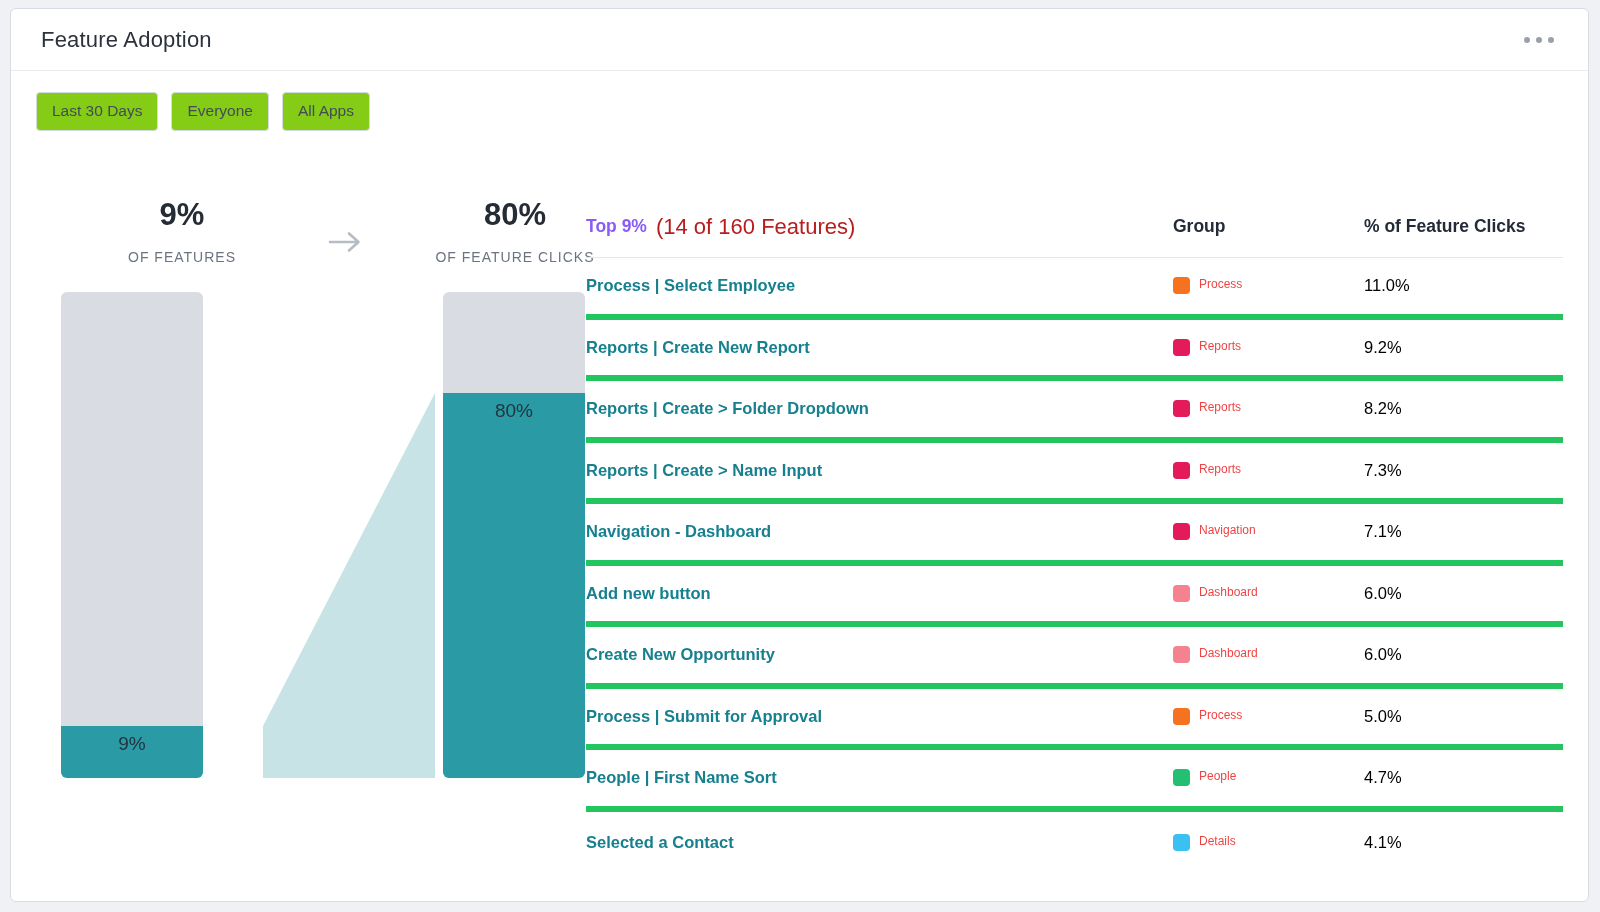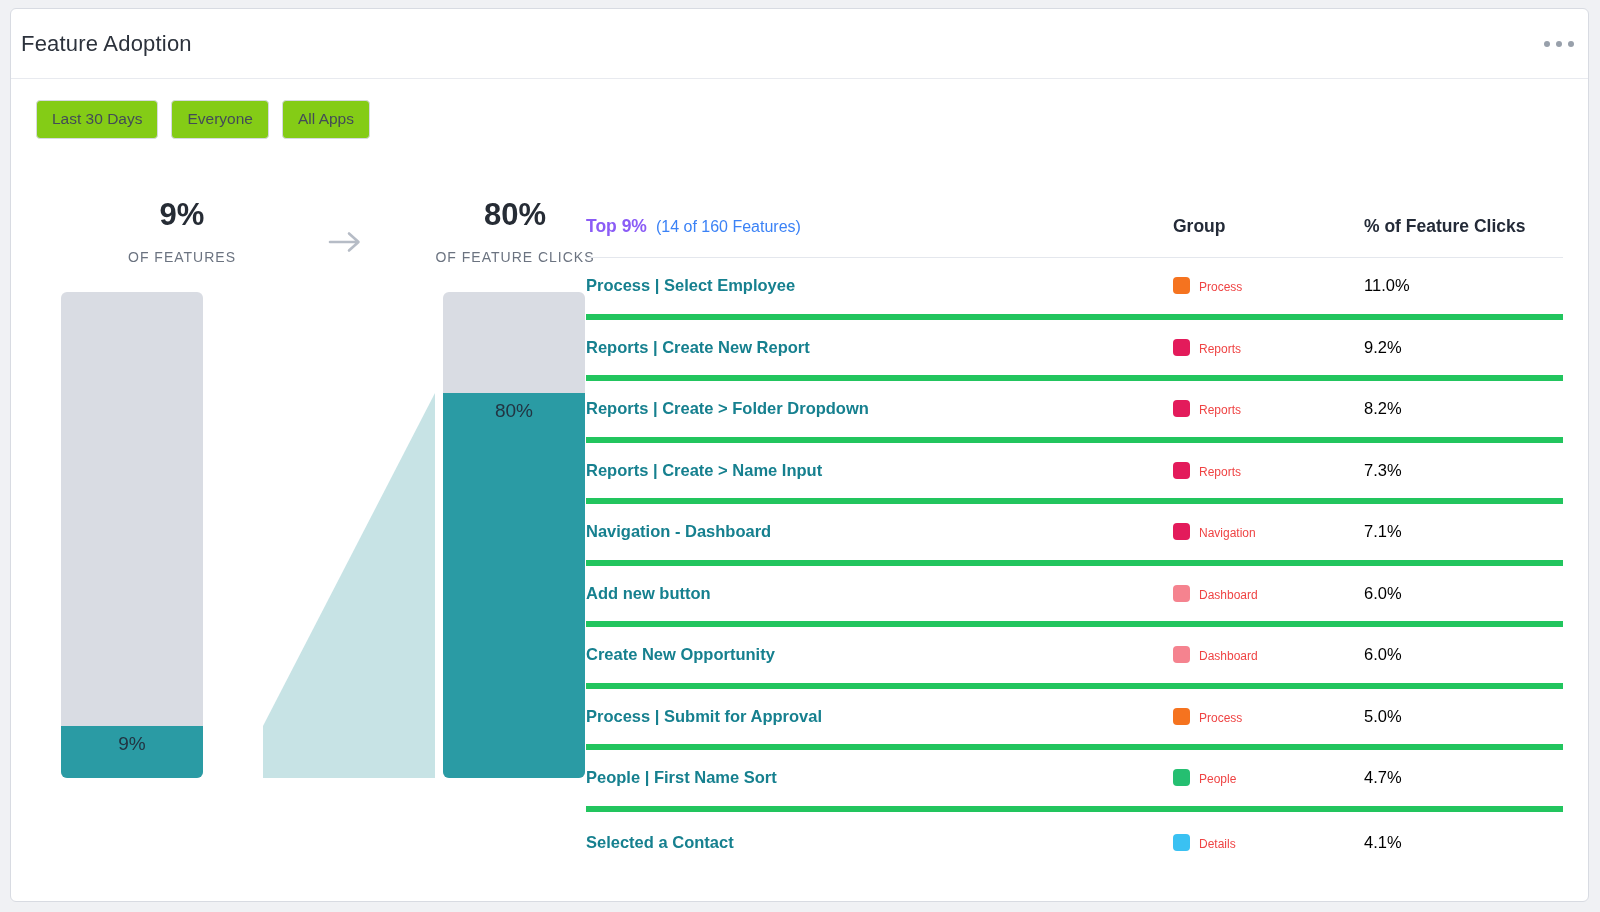--- a/index.html
+++ b/index.html
@@ -12,23 +12,23 @@
   }
   .card {
     position: absolute; left: 10px; top: 8px;
     width: 1579px; height: 894px;
     background: #ffffff;
     border: 1px solid #d8dbe2;
     border-radius: 6px;
   }
   
   .card-header {
-    height: 70px;
+    height: 62px;
     display: flex; align-items: center;
-    padding: 0 10px;
+    padding: 0 30px;
     border-bottom: 1px solid #e8eaef;
   }
   .card-title { font-size: 22px; font-weight: 500; color: #2c323c; letter-spacing: .2px; }
   .card-menu {
     margin-left: auto;
     display: flex; gap: 6px; align-items: center;
     padding: 8px 4px; cursor: pointer; border: none; background: transparent;
   }
   .card-menu .dot { width: 6px; height: 6px; border-radius: 50%; background: #98a0ab; }
   
@@ -64,24 +64,24 @@
   .bar-fill { position: absolute; bottom: 0; left: 0; right: 0; }
   .bar-label { padding-top: 7px; text-align: center; font-size: 19px; font-weight: 500; color: #223442; }
   .funnel-svg { position: absolute; left: 202px; top: 103px; }
   
   .ftable { position: absolute; left: 575px; top: 187px; width: 977px; }
   .trow { display: flex; align-items: center; }
   .thead { height: 62px; border-bottom: 1px solid #e4e7ed; }
   .tr { height: 61.5px; border-bottom: 6px solid #22c55e; }
   .tr:last-child { border-bottom: none; }
   .col-feature { width: 587px; display: flex; align-items: center; }
-  .col-group   { width: 191px; display: flex; align-items: flex-end; }
+  .col-group   { width: 191px; display: flex; align-items: flex-start; }
   .col-clicks  { flex: 1; display: flex; align-items: center; }
   .th-title { font-size: 17.5px; font-weight: 700; color: #8b5cf6; }
-  .th-sub   { font-size: 16px; font-weight: 400; color: #3b82f6; margin-left: 9px; }
+  .th-sub   { font-size: 22px; font-weight: 400; color: #b91c1c; margin-left: 9px; }
   .th-bold  { font-size: 17.5px; font-weight: 700; color: #242b38; }
   .feature-link {
     font-size: 16.5px; font-weight: 600; color: #16808f;
     text-decoration: none; cursor: pointer;
   }
   .swatch { width: 17px; height: 17px; border-radius: 4px; margin-right: 9px; flex: none; }
   .group-label { font-size: 12px; color: #ef4444; }
   .clicks-val  { font-size: 16.5px; color: #000000; }
 </style>
 </head>

